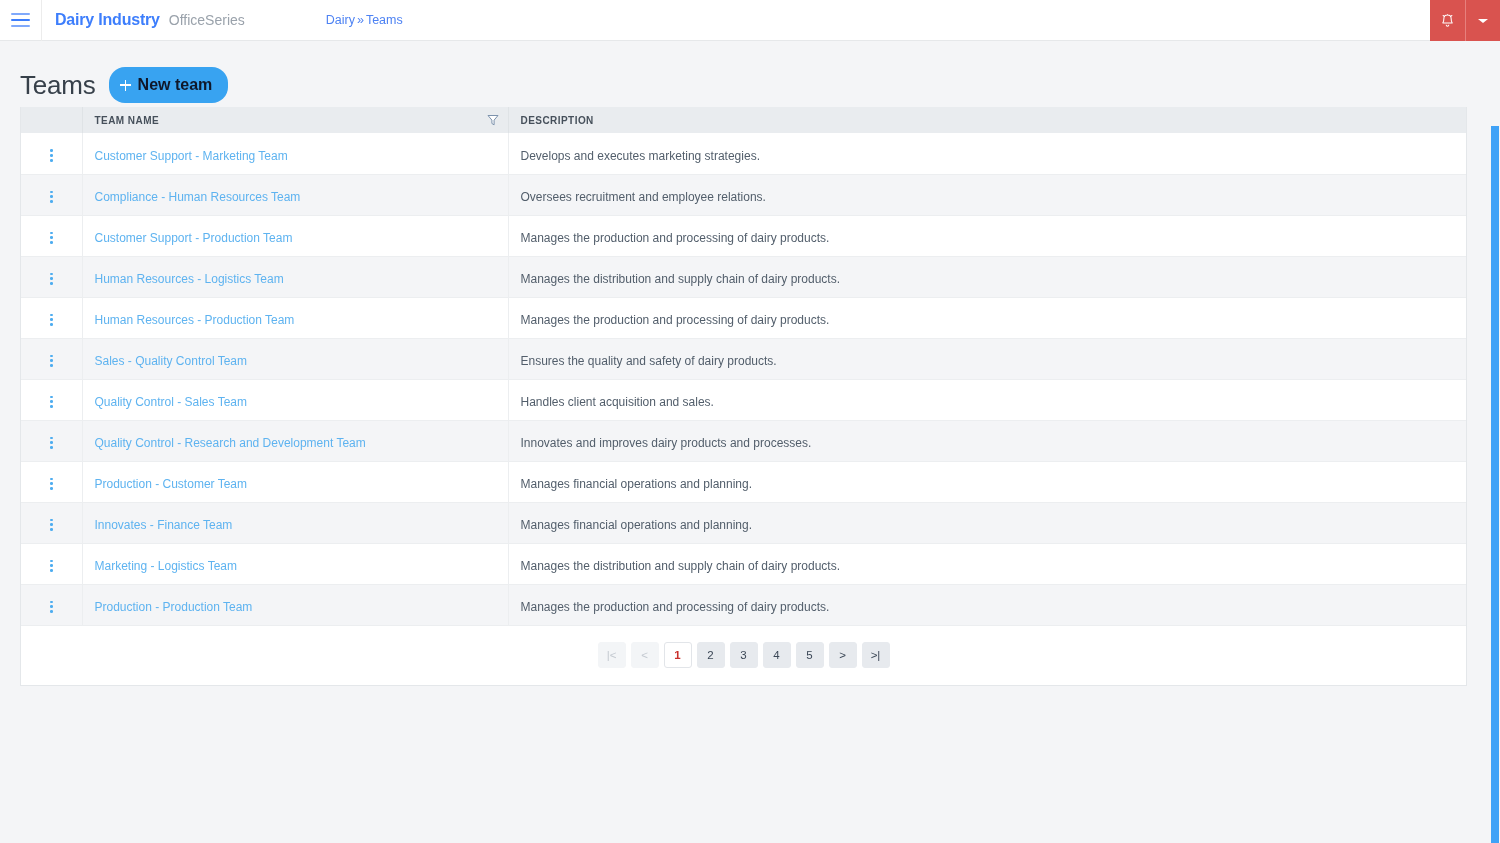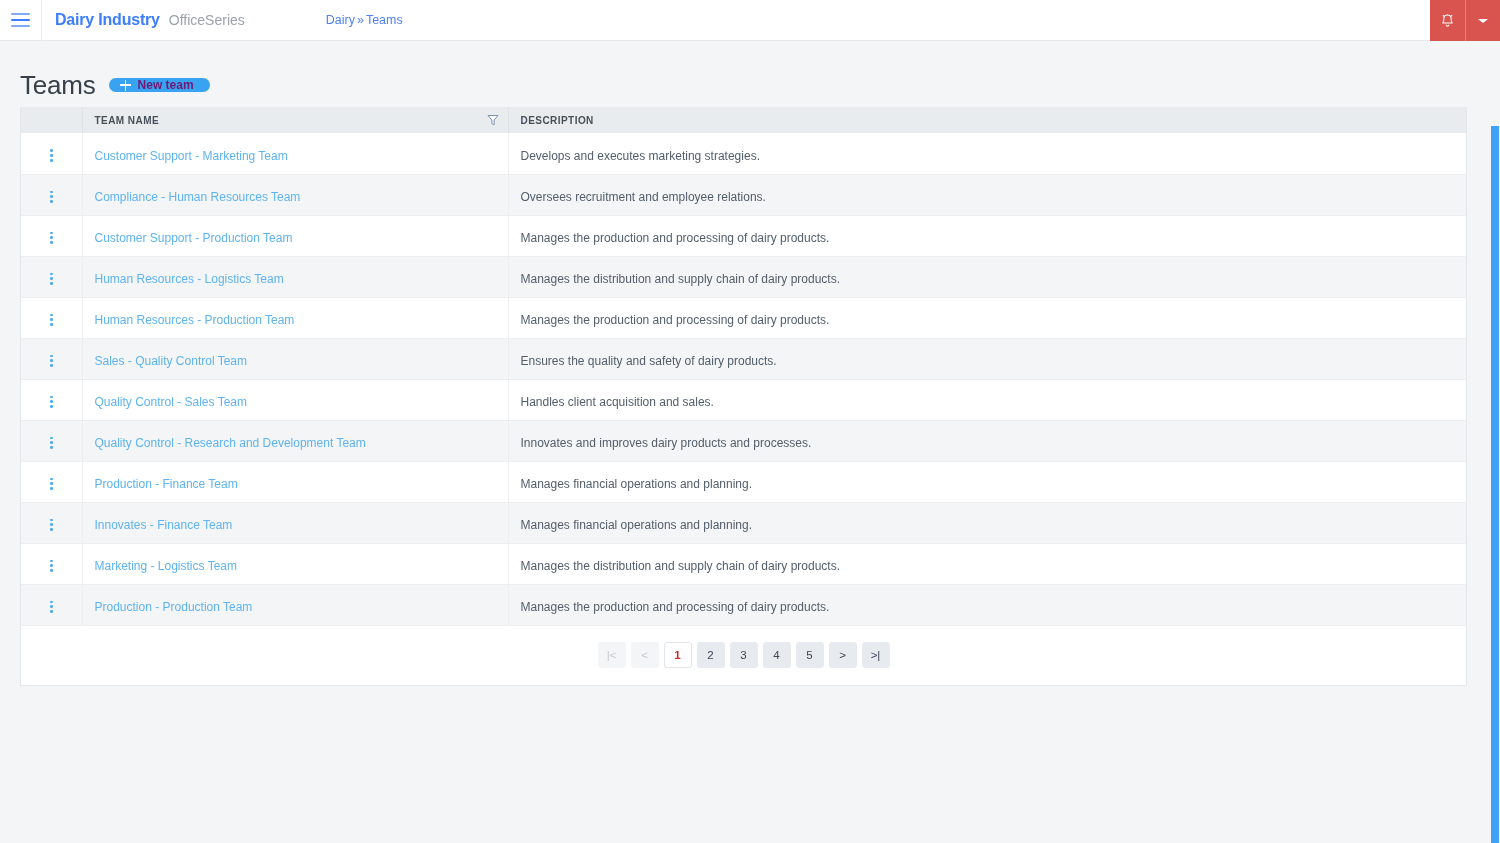--- a/index.html
+++ b/index.html
@@ -103,26 +103,26 @@
   }
   .page-title {
     font-size: 26px;
     color: #37404a;
     font-weight: normal;
     letter-spacing: -0.2px;
   }
   .new-btn {
     margin-left: 13px;
     background: #38a3f1;
-    color: #701a75;
+    color: #0f172a;
     border: none;
     border-radius: 16px;
-    height: 14px;
+    height: 36px;
     padding: 0 16px 0 11px;
-    font-size: 12px;
+    font-size: 16px;
     font-weight: bold;
     font-family: "Liberation Sans", sans-serif;
     display: inline-flex;
     align-items: center;
     gap: 7px;
     cursor: pointer;
   }
   .plus-icon {
     display: inline-block;
     position: relative;
@@ -400,21 +400,21 @@
               </span></td>
             <td class="cell-name"><a>Quality Control - Research and Development Team</a></td>
             <td class="cell-desc">Innovates and improves dairy products and processes.</td>
           </tr>
           <tr>
             <td class="cell-actions"><span class="dots">
                 <i></i>
                 <i></i>
                 <i></i>
               </span></td>
-            <td class="cell-name"><a>Production - Finance Team</a></td>
+            <td class="cell-name"><a>Production - Customer Team</a></td>
             <td class="cell-desc">Manages financial operations and planning.</td>
           </tr>
           <tr>
             <td class="cell-actions"><span class="dots">
                 <i></i>
                 <i></i>
                 <i></i>
               </span></td>
             <td class="cell-name"><a>Innovates - Finance Team</a></td>
             <td class="cell-desc">Manages financial operations and planning.</td>

